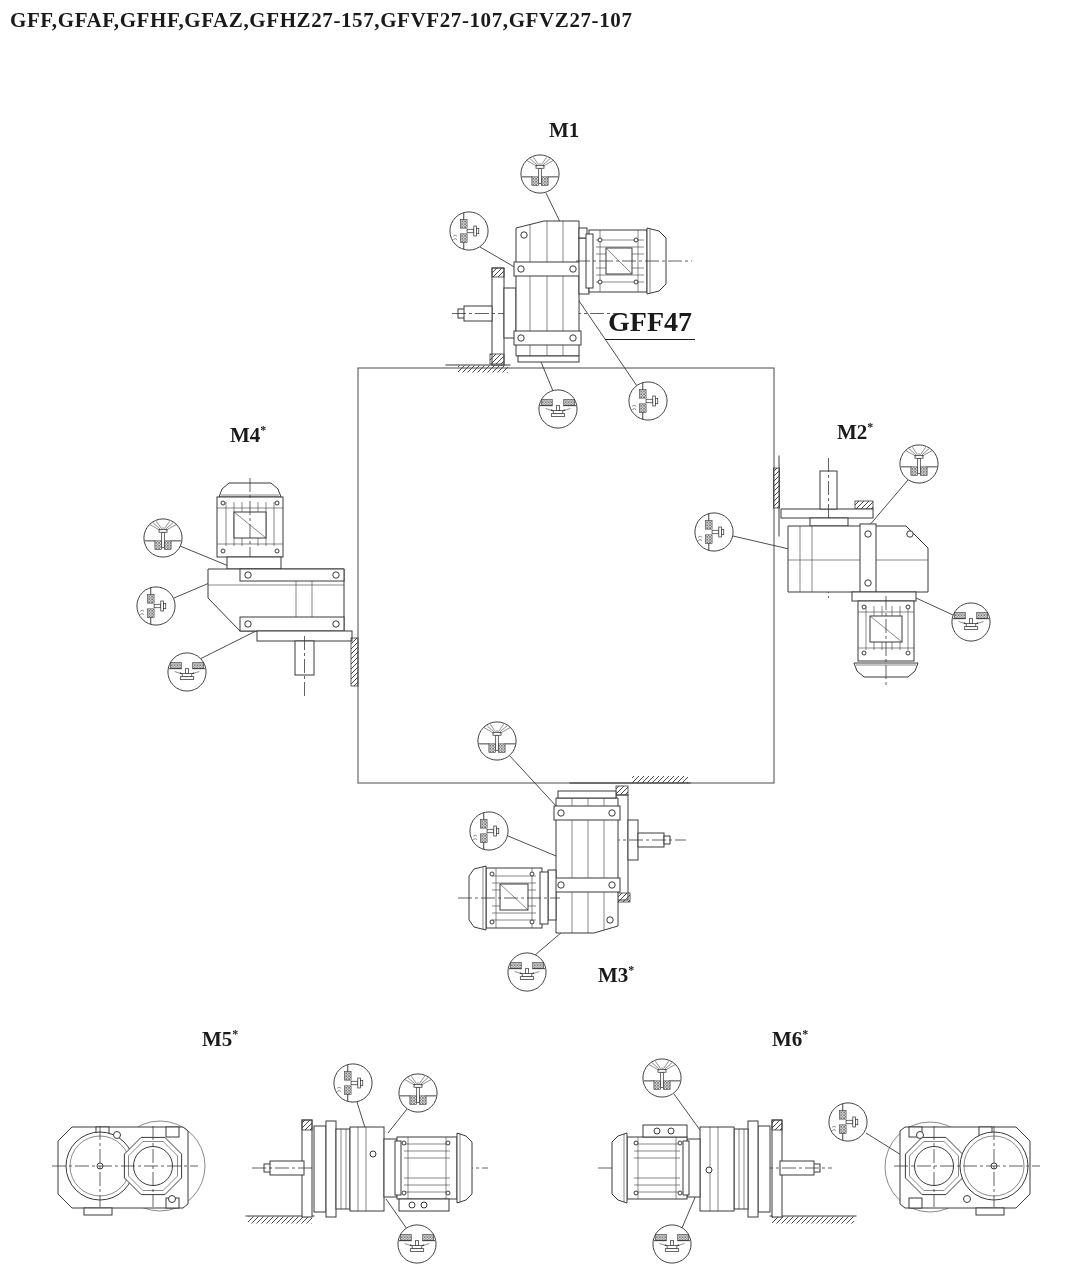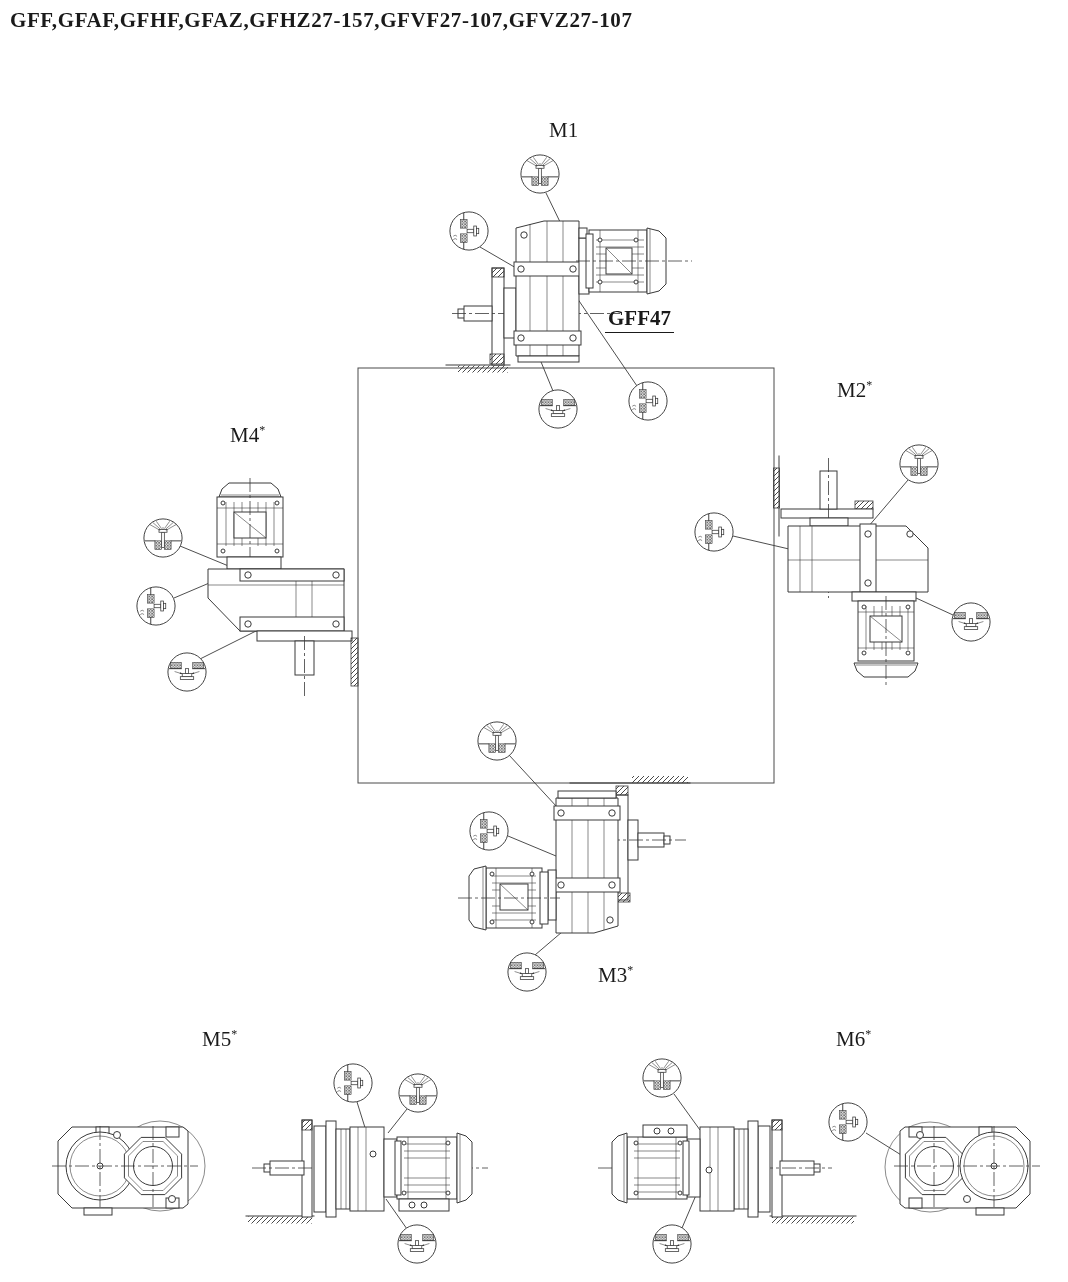--- a/index.html
+++ b/index.html
@@ -1,21 +1,21 @@
 <!DOCTYPE html>
 <html><head>
 <meta charset="utf-8">
 <style>
   html,body{margin:0;padding:0;background:#fff;}
   #page{position:relative;width:1068px;height:1282px;background:#fff;overflow:hidden;
         font-family:"Liberation Serif","DejaVu Serif",serif;color:#1a1a1a;}
-  .lbl{position:absolute;font-weight:normal;font-size:21px;white-space:nowrap;}
+  .lbl{position:absolute;font-weight:bold;font-size:21px;white-space:nowrap;}
   .lbl sup{font-size:12px;vertical-align:super;line-height:0;}
   #title{position:absolute;left:10px;top:8px;font-weight:bold;font-size:21px;letter-spacing:0.6px;white-space:nowrap;}
-  #gff47{position:absolute;left:605px;top:306px;font-weight:bold;font-size:21px;
+  #gff47{position:absolute;left:605px;top:306px;font-weight:bold;font-size:28px;
          border-bottom:1.6px solid #1a1a1a;padding:0 3px 1px 3px;}
   svg{position:absolute;left:0;top:0;}
   .ln{stroke:#3a3a3a;stroke-width:1;fill:none;stroke-linecap:square;}
   .th{stroke:#3a3a3a;stroke-width:0.6;fill:none;}
   .fw{fill:#ffffff;stroke:#3a3a3a;stroke-width:1;}
   .cl{stroke:#3a3a3a;stroke-width:0.8;fill:none;stroke-dasharray:14 3 3 3;}
   .ld{stroke:#3a3a3a;stroke-width:0.9;fill:none;}
   .sq{stroke:#4a4a4a;stroke-width:1;fill:none;}
 </style>
 </head>
@@ -425,23 +425,23 @@
     <use href="#symLevel" x="827" y="1101" width="42" height="42"></use>
   </g>
 </svg>
 
   <div id="title">GFF,GFAF,GFHF,GFAZ,GFHZ27-157,GFVF27-107,GFVZ27-107</div>
 
   <div class="lbl" style="left:549px;top:118px;"><span>M1</span><sup></sup></div>
 
   <div id="gff47">GFF47</div>
 
-  <div class="lbl" style="left:837px;top:378px;"><span>M2</span><sup>*</sup></div>
+  <div class="lbl" style="left:837px;top:420px;"><span>M2</span><sup>*</sup></div>
 
   <div class="lbl" style="left:230px;top:423px;"><span>M4</span><sup>*</sup></div>
 
   <div class="lbl" style="left:598px;top:963px;"><span>M3</span><sup>*</sup></div>
 
   <div class="lbl" style="left:202px;top:1027px;"><span>M5</span><sup>*</sup></div>
 
-  <div class="lbl" style="left:836px;top:1027px;"><span>M6</span><sup>*</sup></div>
+  <div class="lbl" style="left:772px;top:1027px;"><span>M6</span><sup>*</sup></div>
 
 </div>
 
 </body></html>

